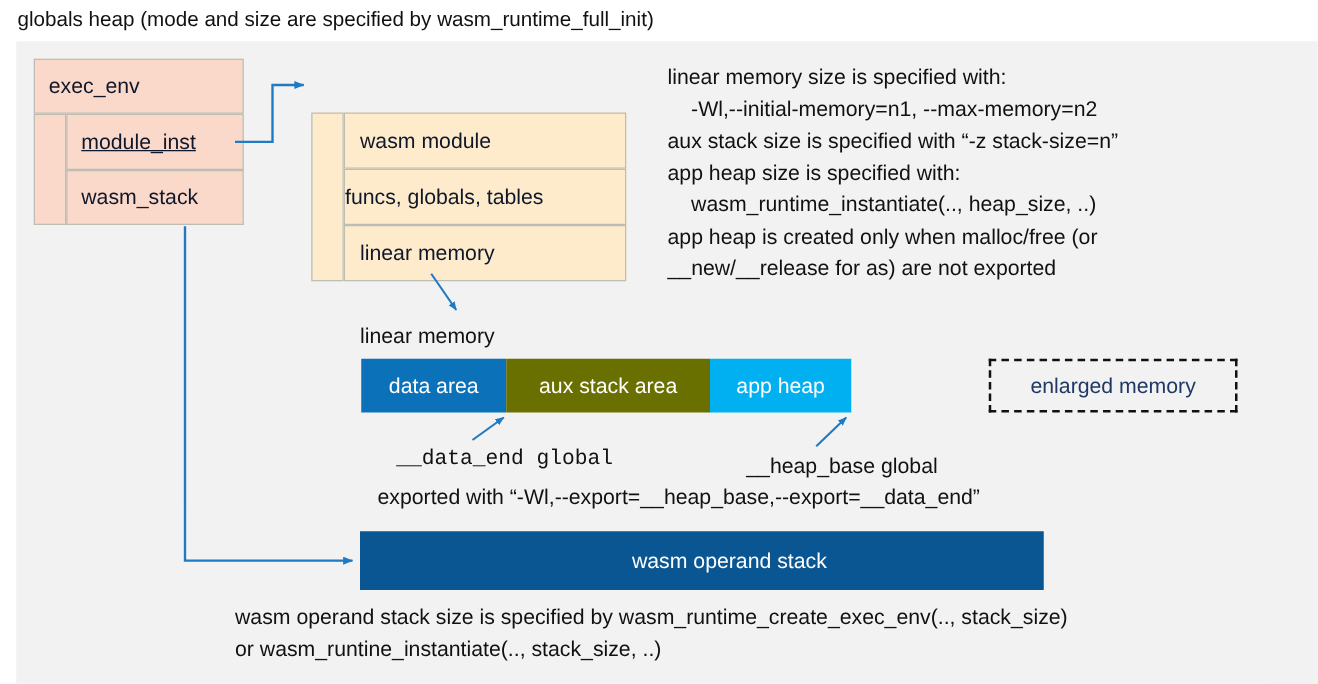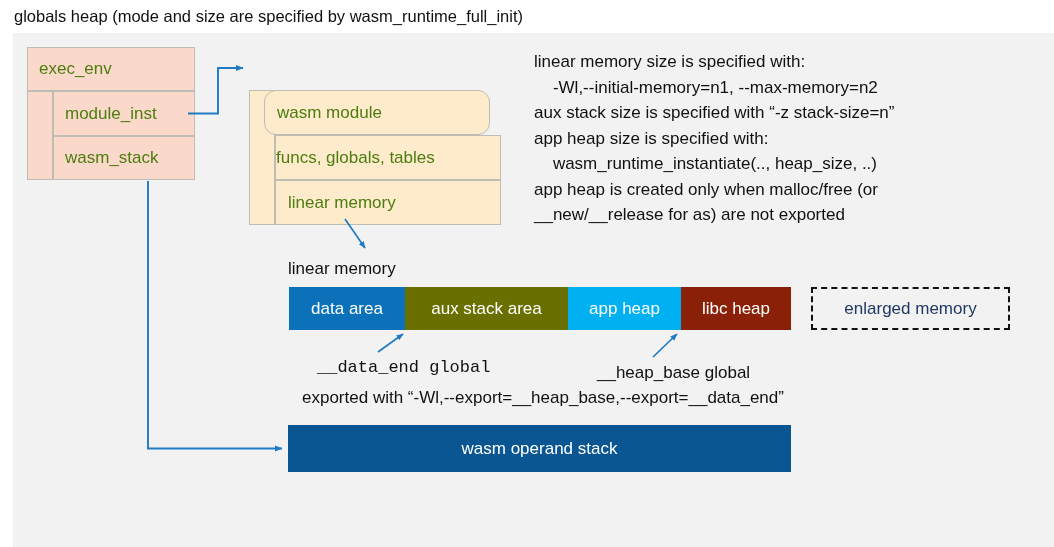--- a/index.html
+++ b/index.html
@@ -25,37 +25,37 @@
   .panel{
     position:absolute;left:13px;top:33px;
     width:1041px;height:514px;
     background:#f2f2f2;
   }
   .cell{
     position:absolute;box-sizing:border-box;
     border:1px solid #bdbdb4;
     display:flex;align-items:center;
     font-size:17px;
-    color:#4d7c0f;
+    color:#0f172a;
     white-space:nowrap;
   }
   .cell span{display:block;}
 
   
   .pink{background:#fbd9ca;}
   .execenv-head{left:27px;top:47px;width:168px;height:44px;padding-left:11px;}
   .execenv-gutter{left:27px;top:91px;width:26px;height:89px;}
-  .execenv-r1{left:53px;top:91px;width:142px;height:45px;padding-left:11px;}
+  .execenv-r1{left:53px;top:91px;width:142px;height:45px;padding-left:11px;text-decoration:underline;}
   .execenv-r2{left:53px;top:136px;width:142px;height:44px;padding-left:11px;}
 
   
   .cream{background:#fdebcb;}
   .wmi-head{left:249px;top:47px;width:252px;height:43px;padding-left:12px;}
   .wmi-gutter{left:249px;top:90px;width:26px;height:135px;}
-  .wmi-r1{left:264px;top:90px;width:226px;height:45px;padding-left:12px;border-radius:12px;}
+  .wmi-r1{left:275px;top:90px;width:226px;height:45px;padding-left:12px;}
   .wmi-r2{left:275px;top:135px;width:226px;height:45px;padding-left:0;}
   .wmi-r3{left:275px;top:180px;width:226px;height:45px;padding-left:12px;}
 
   
   .desc{
     position:absolute;left:534px;top:49px;width:505px;
     font-size:17px;line-height:25.5px;color:#111;
     white-space:pre;
   }
 
@@ -145,36 +145,35 @@
   <div class="membar" style="width: 701px; border-radius: 17px;">
       <div class="seg" style="left: 0px; width: 116px; background: rgb(11, 114, 186);">
         <span>data area</span>
       </div>
       <div class="seg" style="left: 279px; width: 113px; background: rgb(0, 176, 240);">
         <span>app heap</span>
       </div>
       <div class="seg" style="left: 116px; width: 163px; background: rgb(106, 112, 0);">
         <span>aux stack area</span>
       </div>
-      <div class="seg" style="left: 392px; width: 110px; background: rgb(138, 32, 8);">
-        <span>libc heap</span>
-      </div>
-      <div class="seg dashed" style="left: 522px; width: 199px; border-color: rgb(17, 17, 17); color: rgb(31, 56, 100); background: rgb(242, 242, 242);">
+      <div class="seg dashed" style="left: 502px; width: 199px; border-color: rgb(17, 17, 17); color: rgb(31, 56, 100); background: rgb(242, 242, 242);">
         <span>enlarged memory</span>
       </div>
     </div>
 
   <div class="annot annot-dataend">__data_end global</div>
   <div class="annot annot-heapbase">__heap_base global</div>
   <div class="annot annot-exported">exported with “-Wl,--export=__heap_base,--export=__data_end”</div>
 
-  <div class="opstack" style="background: rgb(10, 86, 147);">
+  <div class="opstack" style="background: rgb(10, 86, 147); padding-left: 44px;">
     <span>wasm operand stack</span>
   </div>
 
+  <div class="caption">wasm operand stack size is specified by wasm_runtime_create_exec_env(.., stack_size)
+or wasm_runtine_instantiate(.., stack_size, ..)</div>
 
   <svg class="connectors" viewBox="0 0 1054 547">
     <defs>
       <marker id="ah" markerWidth="9" markerHeight="9" refX="7.5" refY="3.2" orient="auto" markerUnits="userSpaceOnUse">
         <path d="M0,0 L8,3.2 L0,6.4 z" fill="#1f7ac4"></path>
       </marker>
       <marker id="ahs" markerWidth="8" markerHeight="8" refX="6.6" refY="2.9" orient="auto" markerUnits="userSpaceOnUse">
         <path d="M0,0 L7.2,2.9 L0,5.8 z" fill="#1f7ac4"></path>
       </marker>
     </defs>

